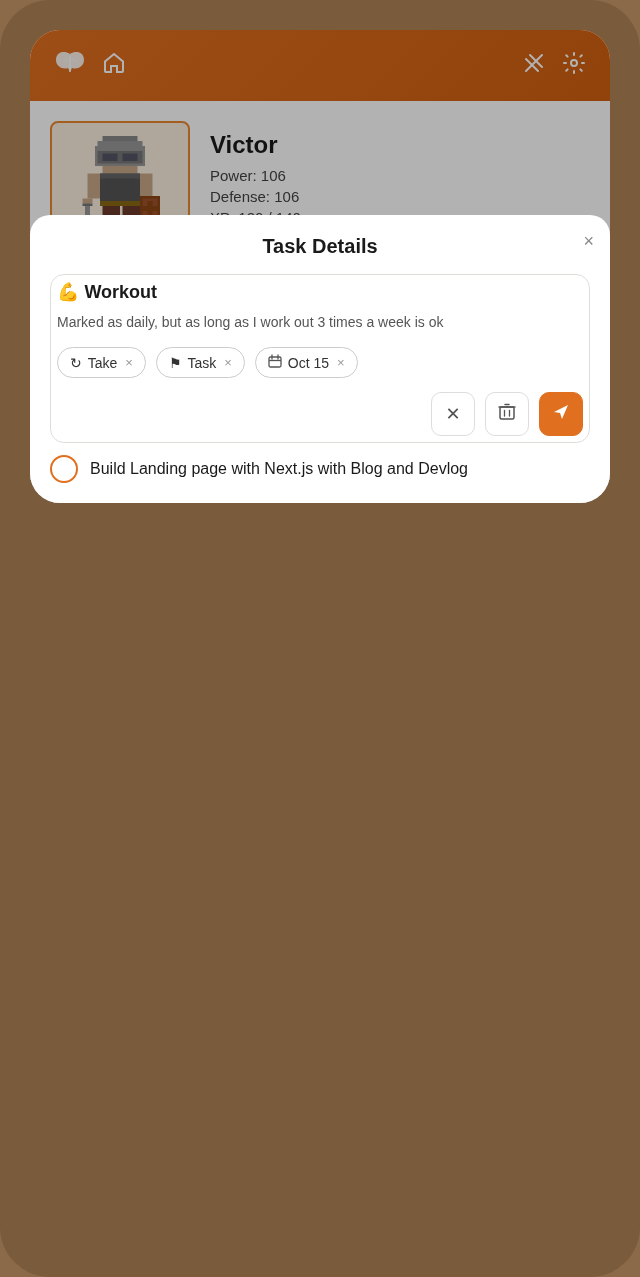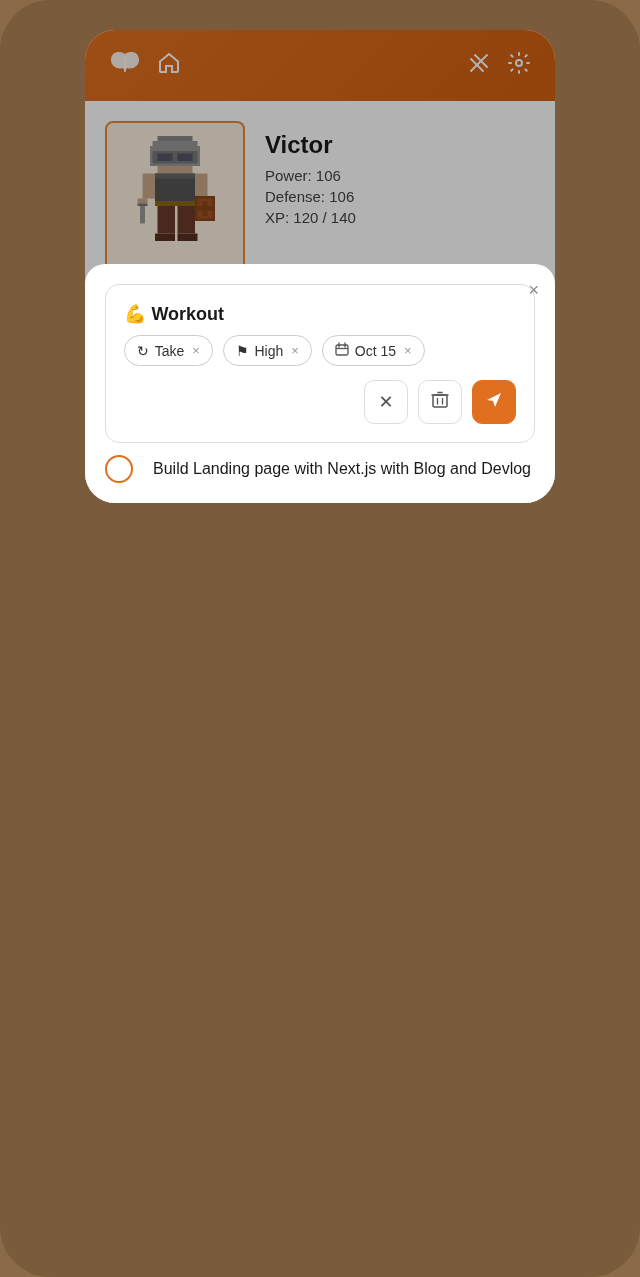--- a/index.html
+++ b/index.html
@@ -16,21 +16,21 @@
       min-height: 1277px;
       background: #7a5c3c;
       border-radius: 50px;
       padding: 30px 20px;
       display: flex;
       flex-direction: column;
       align-items: center;
       position: relative;
     }
     .app-container {
-      width: 470px;
+      width: 580px;
       background: #a3a3a3;
       border-radius: 30px;
       overflow: hidden;
       position: relative;
     }
     
     .header {
       background: linear-gradient(135deg, #e07020 0%, #d06010 100%);
       padding: 18px 24px;
       display: flex;
@@ -206,21 +206,21 @@
       text-align: center;
       font-size: 20px;
       font-weight: 700;
       color: #1a1a1a;
       margin-bottom: 16px;
     }
     .modal-card {
       background: white;
       border: 1px solid #e0dcd8;
       border-radius: 14px;
-      padding: 18px;
+      padding: 6px;
       margin-bottom: 12px;
     }
     .modal-task-name {
       font-size: 18px;
       font-weight: 700;
       color: #1a1a1a;
       margin-bottom: 10px;
     }
     .modal-task-desc {
       font-size: 14px;
@@ -273,21 +273,21 @@
       color: #555;
     }
     .action-btn-primary {
       background: #e07020;
       border-color: #e07020;
       color: white;
     }
     .bottom-task-item {
       display: flex;
       align-items: center;
-      gap: 20px;
+      gap: 12px;
     }
     
     svg.pixel-character {
       width: 100px;
       height: 140px;
     }
   </style>
 </head>
 <body>
 
@@ -390,35 +390,37 @@
 
       <div class="task-item">
         <div class="task-circle"></div>
         <span class="task-label">🧃 <span>Take Creatine</span></span>
       </div>
     </div>
 
     <div class="modal-overlay">
       <div class="modal-sheet">
         <button class="modal-close">×</button>
+        <div class="modal-title">Task Details</div>
 
         <div class="modal-card">
           <div class="modal-task-name">💪 Workout</div>
+          <div class="modal-task-desc">Marked as daily, but as long as I work out 3 times a week is ok</div>
 
           <div class="modal-tags">
 
             <div class="modal-tag">
               <span class="modal-tag-icon">↻</span>
               <span>Take</span>
               <span class="tag-remove">×</span>
             </div>
 
             <div class="modal-tag">
               <span class="modal-tag-icon">⚑</span>
-              <span>High</span>
+              <span>Task</span>
               <span class="tag-remove">×</span>
             </div>
 
             <div class="modal-tag">
               <span class="modal-tag-icon">
                 <svg width="14" height="14" viewBox="0 0 14 14" fill="none">
                   <rect x="1" y="3" width="12" height="10" rx="1.5" stroke="#555" stroke-width="1.3" fill="none"></rect>
                   <line x1="4" y1="1" x2="4" y2="5" stroke="#555" stroke-width="1.3" stroke-linecap="round"></line>
                   <line x1="10" y1="1" x2="10" y2="5" stroke="#555" stroke-width="1.3" stroke-linecap="round"></line>
                   <line x1="1" y1="6.5" x2="13" y2="6.5" stroke="#555" stroke-width="1.3"></line>

